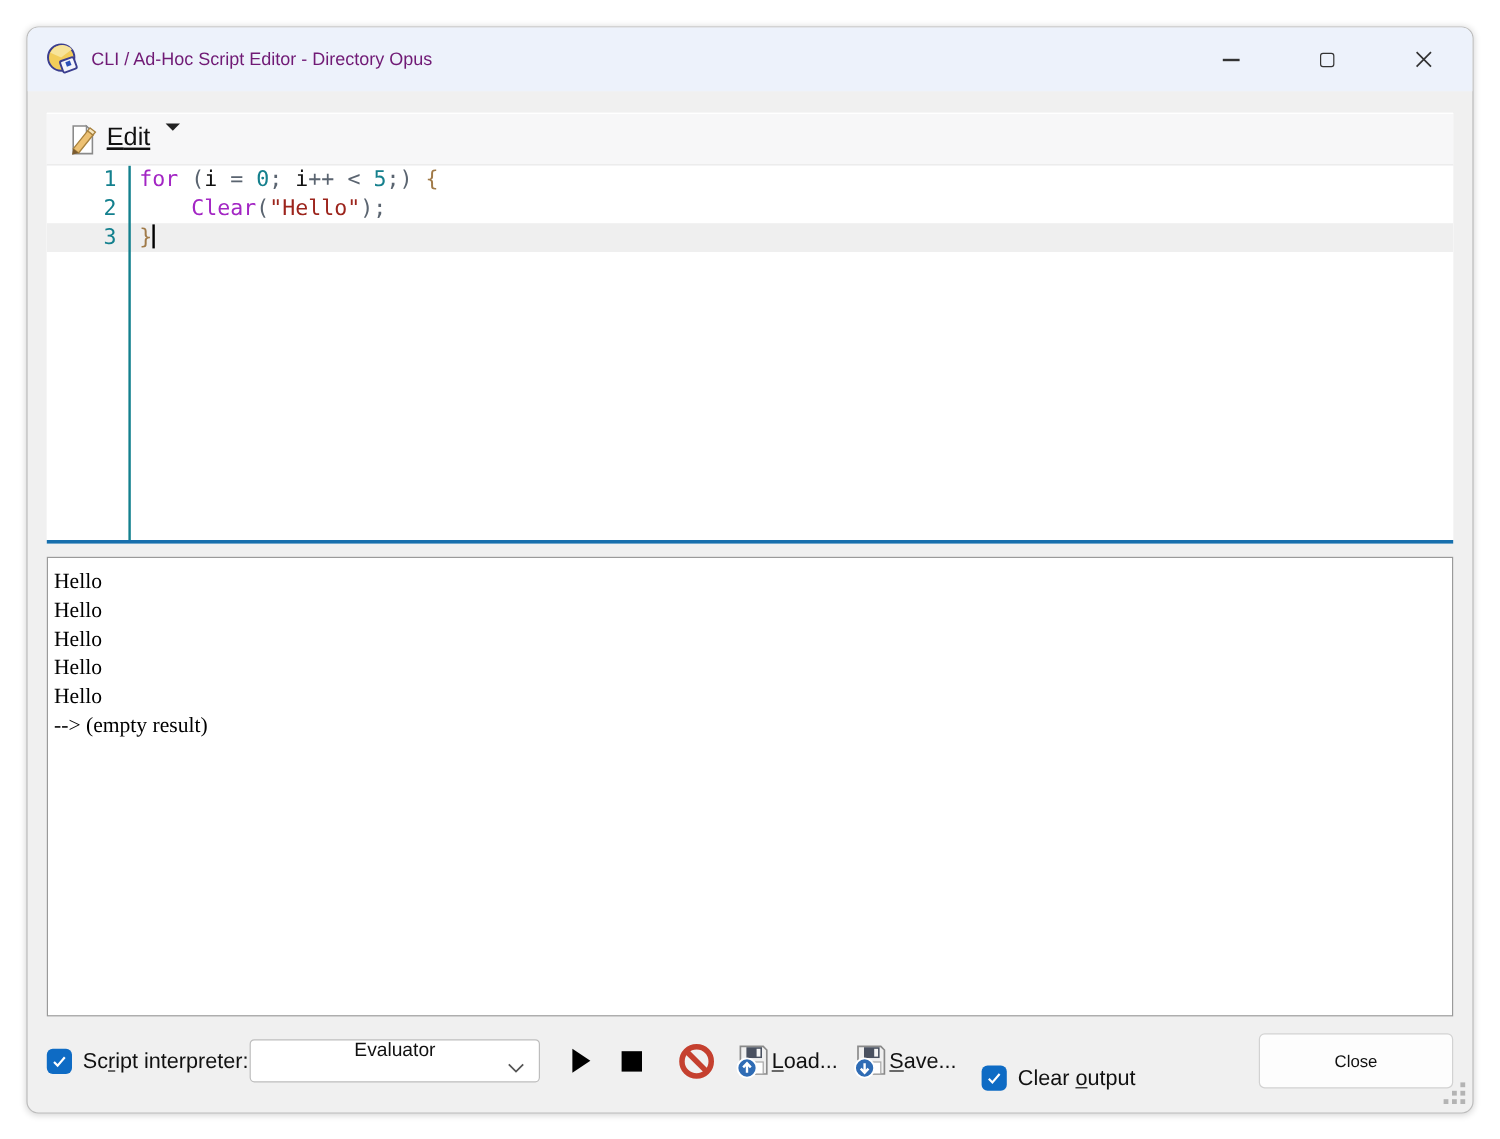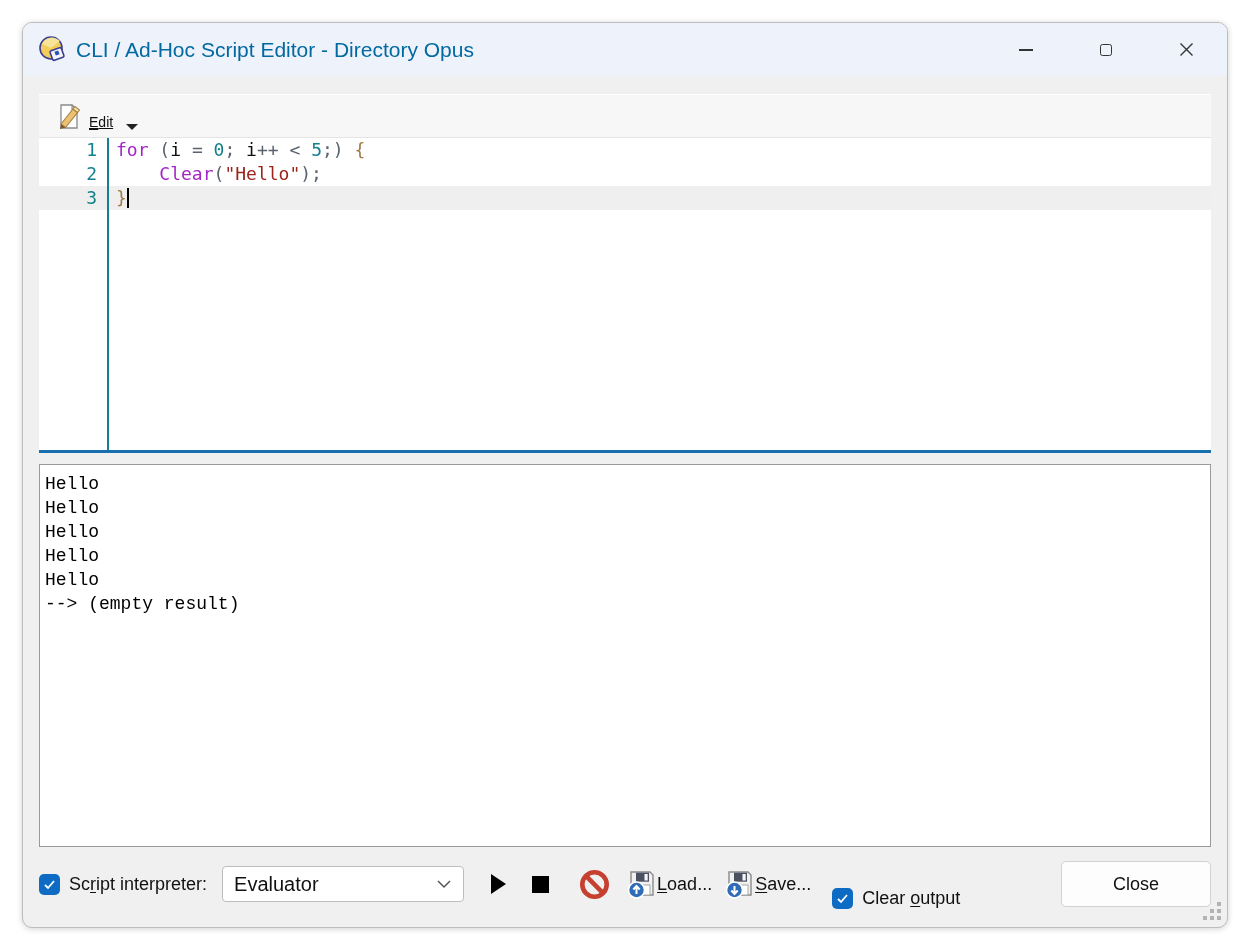--- a/index.html
+++ b/index.html
@@ -9,74 +9,74 @@
   .window {
     position:absolute; left:22px; top:22px; width:1206px; height:906px;
     background:#f0f0f0; border:1px solid #bcbcbc; border-radius:10px;
     box-shadow:0 1px 6px rgba(0,0,0,.18);
   }
 
   
   .titlebar { height:53px; display:flex; align-items:center; background:#edf2fb;
     border-radius:9px 9px 0 0; padding-left:14px; }
   .app-icon { width:30px; height:30px; margin-right:9px; }
-  .title-text { font-size:21px; color:#0369a1; }
+  .title-text { font-size:15px; color:#701a75; }
   .win-controls { margin-left:auto; display:flex; align-items:center; margin-right:18px; }
   .ctl { width:46px; height:40px; display:flex; align-items:center; justify-content:center; }
   .ctl + .ctl { margin-left:34px; }
   .glyph-min { width:14px; height:2px; background:#333; }
   .glyph-max { width:12px; height:12px; border:1.5px solid #333; border-radius:2.5px; }
 
   
   .main { padding:18px 16px 0 16px; height:calc(100% - 53px); display:flex; flex-direction:column; }
 
   .editor-block { background:#ffffff; }
   .edit-toolbar { height:44px; background:#f7f7f8; border-top:1px solid #ffffff;
     border-bottom:1px solid #e4e4e4; display:flex; align-items:center; padding-left:8px; }
-  .edit-button { display:flex; align-items:flex-end; gap:7px; padding:4px 8px; font-size:14px; color:#111; cursor:default;text-decoration:underline; }
+  .edit-button { display:flex; align-items:flex-start; gap:7px; padding:4px 8px; font-size:21px; color:#111; cursor:default;text-decoration:underline; }
   .dd-arrow { width:0; height:0; border-left:6px solid transparent; border-right:6px solid transparent;
     border-top:6px solid #222; margin-left:6px; }
 
   .code-area { height:312px; position:relative; font-family:"DejaVu Sans Mono", monospace;
     font-size:18px; line-height:24px; background:#fff; overflow:hidden; }
   .gutter-sep { position:absolute; left:68px; top:0; bottom:0; width:2px; background:#13808e; }
   .code-row { display:flex; height:24px; white-space:pre; }
   .code-row.current { background:#efefef; }
   .ln { width:68px; flex:0 0 68px; text-align:right; padding-right:10px; color:#13808e; }
   .code-text { padding-left:9px;text-align:center; }
   .tk-kw { color:#a326c4; } .tk-num { color:#15808d; } .tk-str { color:#9c241c; }
   .tk-op { color:#5a6470; } .tk-id { color:#111111; } .tk-pl { color:#111111; }
   .tk-brace { color:#a07a48; }
   .caret { display:inline-block; width:2px; height:20px; background:#000; vertical-align:-4px; }
 
   .splitter { height:3px; background:#176fad; }
 
   .output-panel { margin-top:11px; height:383px; background:#ffffff; border:1px solid #9a9a9a;
-    font-family:Liberation Mono, monospace; font-size:18px; line-height:24px; color:#000;
+    font-family:Liberation Serif, serif; font-size:18px; line-height:24px; color:#000;
     padding:7px 0 0 5px; white-space:pre; overflow:hidden; }
 
   
   .bottom-row { display:flex; align-items:center; margin-top:14px; height:46px; }
   .checkbox { width:21px; height:21px; background:#0e6bc4; border-radius:5px;
     display:flex; align-items:center; justify-content:center; flex:0 0 21px; }
   .cb-label { font-size:18px; color:#111; margin-left:9px; white-space:pre; }
   .u { text-decoration:underline; text-underline-offset:2px; }
-  .combo { margin-left:15px; width:242px; height:36px; background:#fff; border:1px solid #bdbdbd;
-    border-radius:4px; display:flex; align-items:center; padding:0 11px; font-size:20px; color:#111; }
+  .combo { margin-left:1px; width:242px; height:36px; background:#fff; border:1px solid #bdbdbd;
+    border-radius:4px; display:flex; align-items:center; padding:0 11px; font-size:16px; color:#111;flex-direction:column; }
   .combo svg { margin-left:auto; }
   .play-icon { margin-left:27px; width:0; height:0; border-top:10px solid transparent;
     border-bottom:10px solid transparent; border-left:15px solid #000; }
   .stop-icon { margin-left:26px; width:17px; height:17px; background:#000; }
   .cancel-icon { margin-left:30px; display:flex; }
   .tool-btn { display:flex; align-items:center; gap:0; font-size:18px; color:#111; white-space:pre; }
   .tool-btn.load { margin-left:17px; }
   .tool-btn.save { margin-left:13px; }
   .clear-group { margin-left:21px; display:flex; align-items:center;margin-top:28px; }
-  .close-button { margin-left:auto; width:150px; height:46px; background:#fdfdfd;
-    border:1px solid #d2d2d2; border-radius:5px; font-size:18px; color:#111;
+  .close-button { margin-left:auto; width:162px; height:46px; background:#fdfdfd;
+    border:1px solid #d2d2d2; border-radius:5px; font-size:14px; color:#111;
     font-family:"Liberation Sans", sans-serif; display:flex; align-items:center; justify-content:center; }
 
   
   .size-grip { position:absolute; left:1203px; top:902px; width:21px; height:21px; }
   .size-grip i { position:absolute; width:4px; height:4px; background:#b3b3b3; }
 </style>
 </head>
 <body>
 
 <div class="page">

